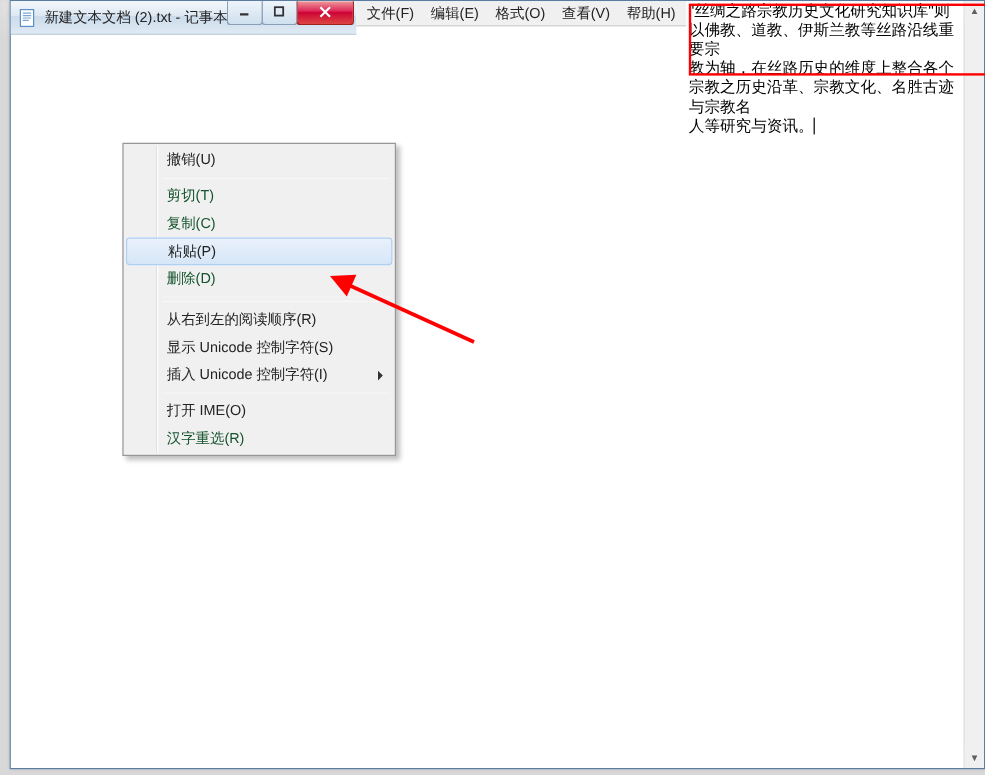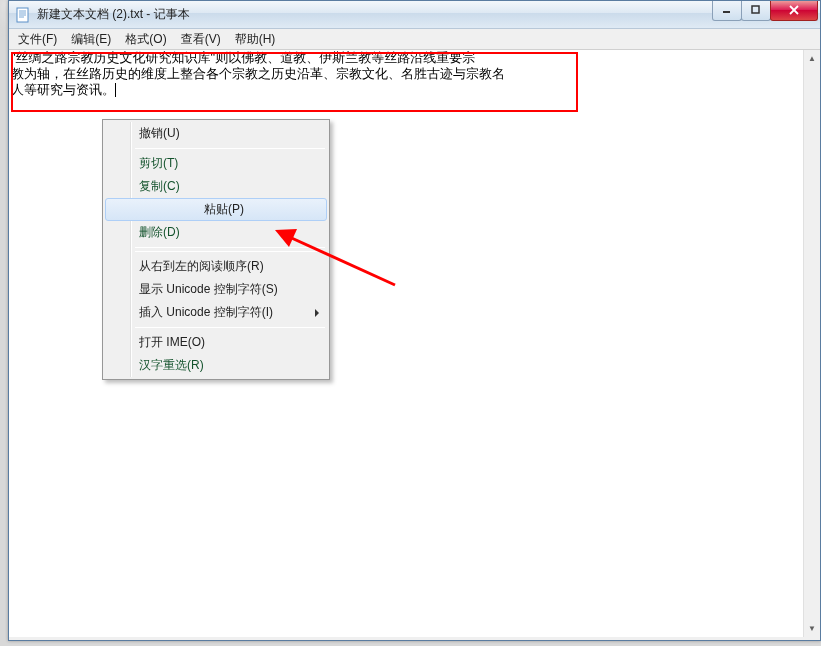--- a/index.html
+++ b/index.html
@@ -10,21 +10,21 @@
     background: linear-gradient(#eaeaea, #d8d8d8);
     filter: blur(3px); opacity: 0.7;
   }
   .blurred-bg span { display:inline-block; margin:4px 8px; color:#777; font-size:12px; }
 
   .window {
     position: absolute; left: 8px; top: 0; right: 0; bottom: 5px;
     border: 1px solid #5a7ca0;
     background: #fff;
     box-shadow: 0 0 3px rgba(0,0,0,0.3);
-    display: flex; flex-direction: column;
+    display: flex; flex-direction: row;
   }
 
   .titlebar {
     height: 28px;
     background: linear-gradient(to bottom, #f3f7fb 0%, #dde8f3 45%, #cbdbeb 46%, #dfeaf4 100%);
     display: flex; align-items: center; padding: 0 2px 0 6px;
     border-bottom: 1px solid #b8c8d8;
   }
   .titlebar .icon {
     width: 16px; height: 16px; margin-right: 6px;
@@ -100,21 +100,21 @@
   }
   .ctx-item {
     position: relative; height: 23px; display: flex; align-items: center;
     padding-left: 34px; padding-right: 18px;
     font-size: 12px; color: #222;
   }
   .ctx-item.disabled { color: #14532d; }
   .ctx-item.highlight {
     background: linear-gradient(to bottom, #e9f1fb, #d6e6f7);
     border: 1px solid #aecff7; border-radius: 3px;
-    margin: 0; height: 23px; justify-content: center;
+    margin: 0; height: 23px;
   }
   .ctx-sep {
     height: 1px; margin: 3px 2px 3px 30px;
     background: #d7d7d7; border-bottom: 1px solid #fff;
     position: relative;
   }
   .ctx-arrow {
     position: absolute; right: 8px; top: 50%; transform: translateY(-50%);
     width: 0; height: 0; border-top: 4px solid transparent;
     border-bottom: 4px solid transparent; border-left: 4px solid #333;

